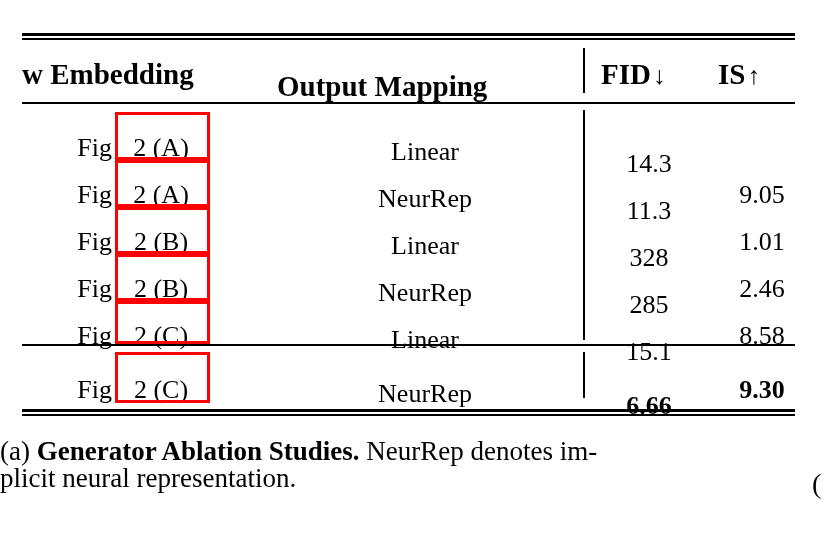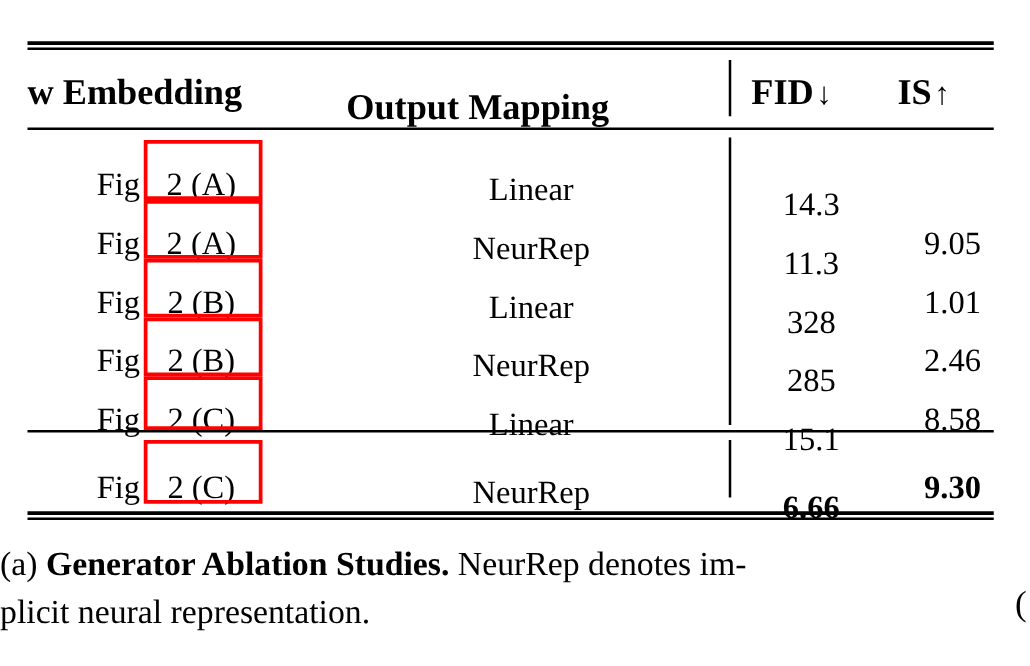--- a/index.html
+++ b/index.html
@@ -135,21 +135,21 @@
     width: 824px;
     font-size: 27px;
     line-height: 38px;
   }
   #caption .line {
     position: absolute;
     left: 0;
     white-space: nowrap;
   }
   #caption .line1 { top: 0px; }
-  #caption .line2 { top: 38px; }
+  #caption .line2 { top: 27px; }
   .cap-bold { font-weight: bold; }
 
   
   #neighbor-fragment {
     position: absolute;
     left: 812px;
     top: 470px;
     font-size: 28px;
     line-height: 1;
     color: #000000;

